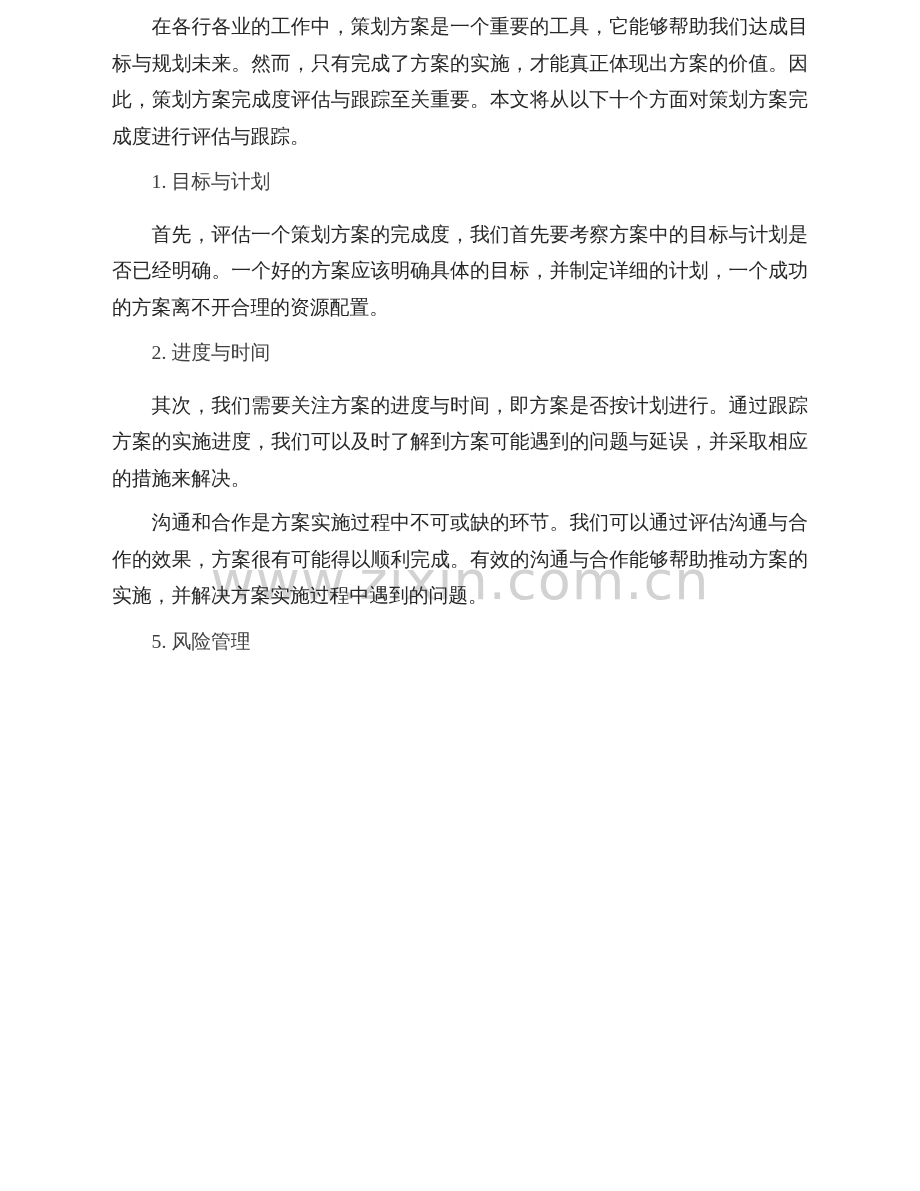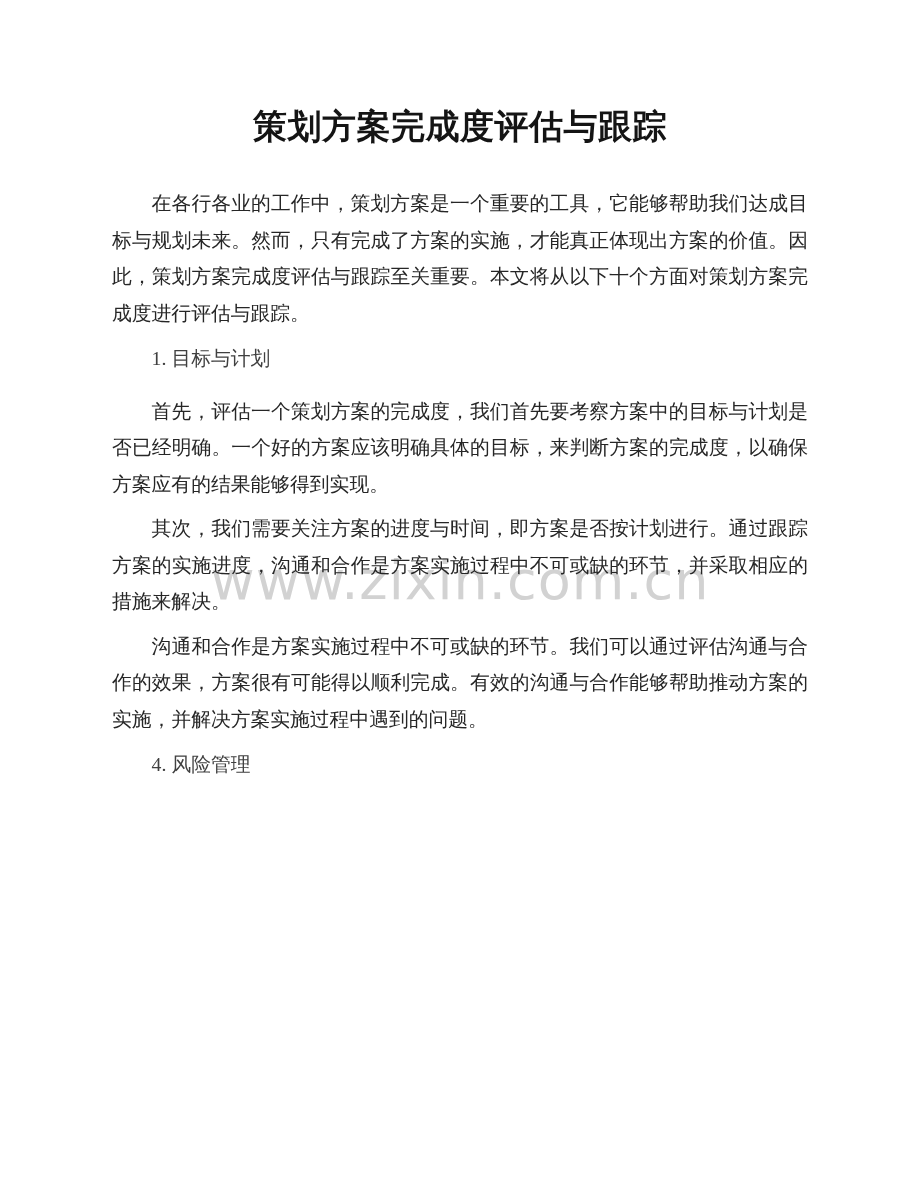--- a/index.html
+++ b/index.html
@@ -62,27 +62,27 @@
     color: #404040;
   }
 </style>
 </head>
 <body>
 
 <div class="page">
 
   <div class="watermark">www.zixin.com.cn</div>
 
-  <h1 class="doc-title">策划方案完成度评估与跟踪</h1>
 
   <p class="body-para">在各行各业的工作中，策划方案是一个重要的工具，它能够帮助我们达成目标与规划未来。然而，只有完成了方案的实施，才能真正体现出方案的价值。因此，策划方案完成度评估与跟踪至关重要。本文将从以下十个方面对策划方案完成度进行评估与跟踪。</p>
 
   <h2 class="section-heading">1. 目标与计划</h2>
-  <p class="body-para">首先，评估一个策划方案的完成度，我们首先要考察方案中的目标与计划是否已经明确。一个好的方案应该明确具体的目标，来判断方案的完成度，以确保方案应有的结果能够得到实现。</p>
+  <p class="body-para">首先，评估一个策划方案的完成度，我们首先要考察方案中的目标与计划是否已经明确。一个好的方案应该明确具体的目标，并制定详细的计划，一个成功的方案离不开合理的资源配置。</p>
 
-  <p class="body-para">其次，我们需要关注方案的进度与时间，即方案是否按计划进行。通过跟踪方案的实施进度，沟通和合作是方案实施过程中不可或缺的环节，并采取相应的措施来解决。</p>
+  <h2 class="section-heading">2. 进度与时间</h2>
+  <p class="body-para">其次，我们需要关注方案的进度与时间，即方案是否按计划进行。通过跟踪方案的实施进度，我们可以及时了解到方案可能遇到的问题与延误，并采取相应的措施来解决。</p>
 
 
   <p class="body-para">沟通和合作是方案实施过程中不可或缺的环节。我们可以通过评估沟通与合作的效果，方案很有可能得以顺利完成。有效的沟通与合作能够帮助推动方案的实施，并解决方案实施过程中遇到的问题。</p>
 
-  <h2 class="section-heading">4. 风险管理</h2>
+  <h2 class="section-heading">5. 风险管理</h2>
 
 </div>
 
 </body></html>

